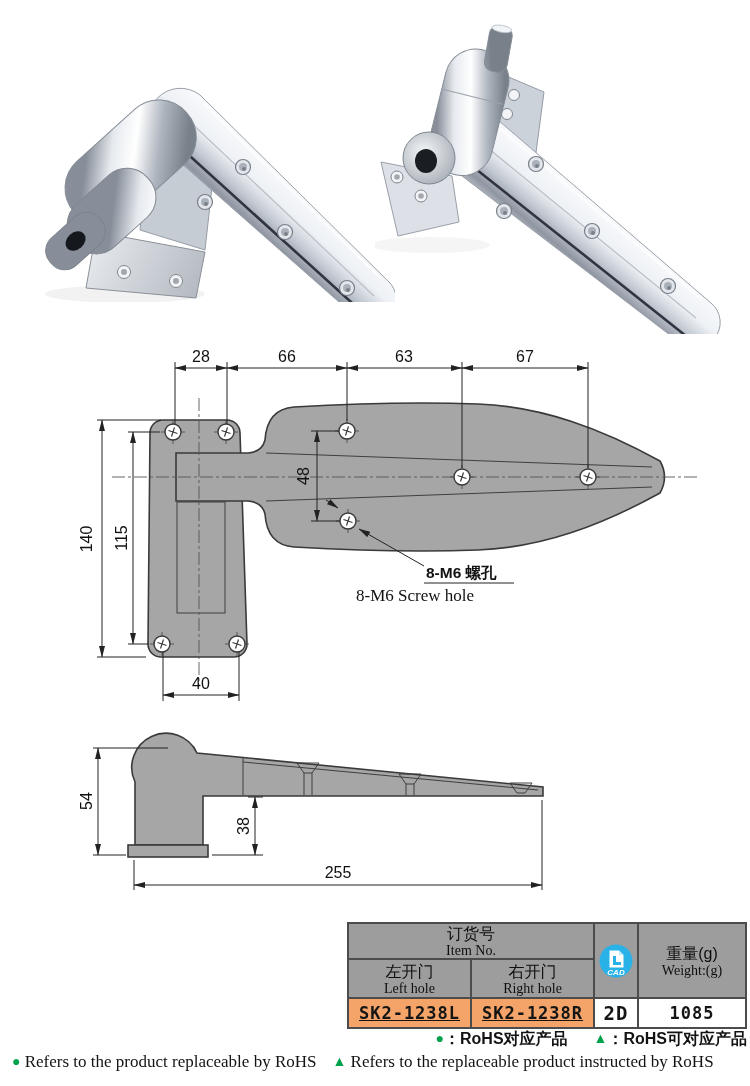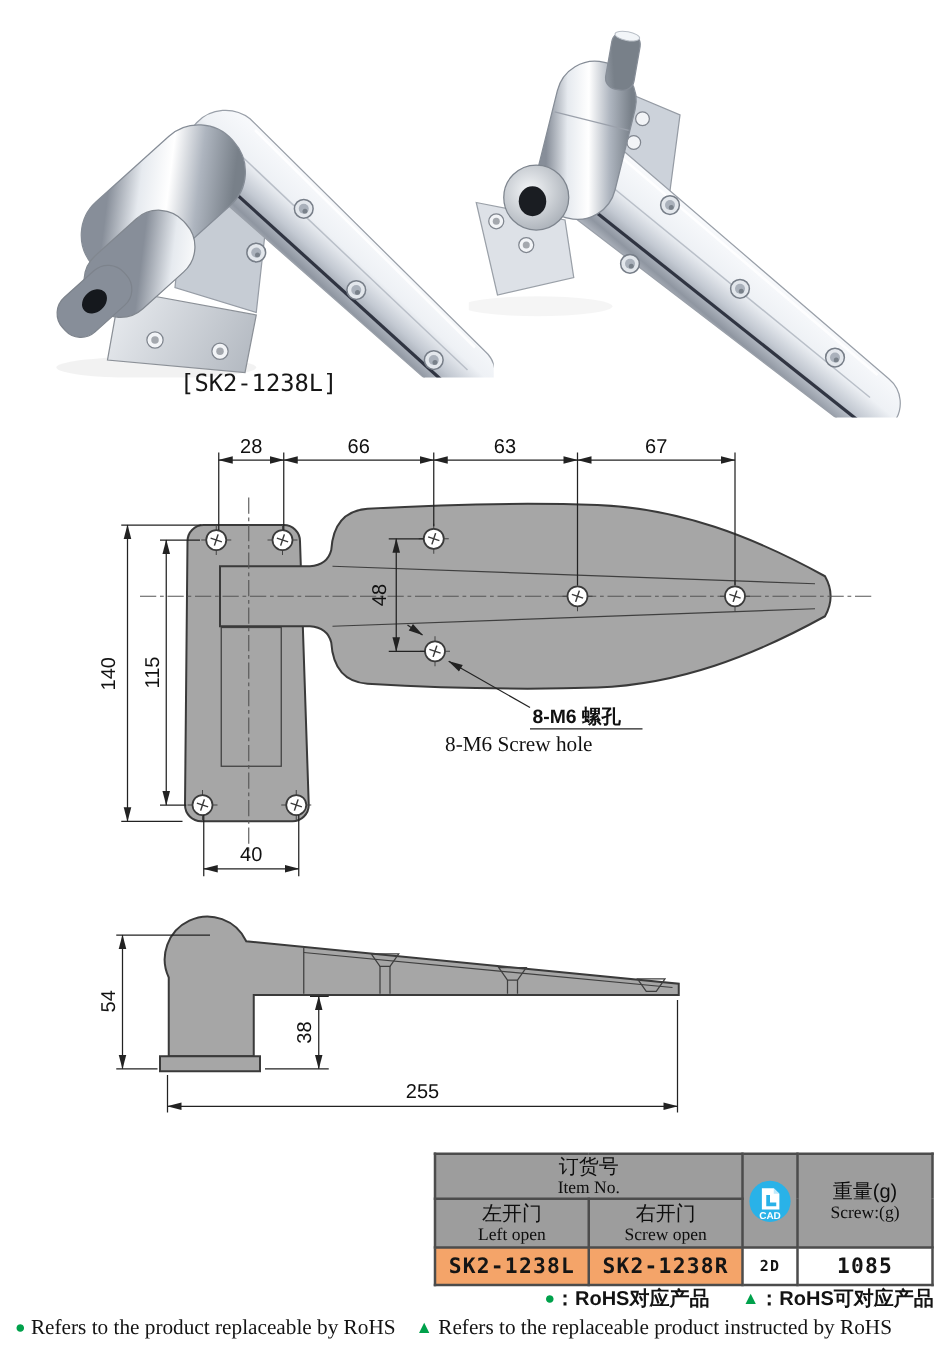--- a/index.html
+++ b/index.html
@@ -16,23 +16,23 @@
   .thin{stroke:#3f3f3f;stroke-width:1;}
   .dimln{stroke:#222;stroke-width:1;}
   .cl{stroke:#555;stroke-width:0.9;stroke-dasharray:13 3 3 3;fill:none;}
   .cl-thin{stroke:#444;stroke-width:0.8;}
   
   .spec-table{position:absolute;left:347px;top:922px;border-collapse:collapse;table-layout:fixed;}
   .spec-table td{border:2px solid #4c4c4c;text-align:center;vertical-align:middle;padding:0;}
   .spec-table .hdr{background:#9d9d9d;color:#0e0e0e;}
   .cn{font-size:16px;line-height:19px;}
   .en{font-family:Liberation Serif, serif;font-size:14px;line-height:15px;}
-  .orange{background:#f4a469;}
+  .orange{background:#f4a469;text-decoration:underline;}
   .mono{font-family:"DejaVu Sans Mono",monospace;font-size:17px;font-weight:bold;letter-spacing:1px;color:#151515;}
-  .cad-wrap{display:flex;align-items:center;justify-content:center;}
+  .cad-wrap{display:flex;align-items:center;justify-content:center;font-style:italic;}
   
   .foot1{position:absolute;top:1029px;right:3px;font-size:16px;font-weight:bold;white-space:nowrap;color:#131313;}
   .foot2{position:absolute;top:1052px;left:12px;font-family:"Liberation Serif",serif;
          font-size:17px;white-space:nowrap;color:#131313;}
   .grn{color:#00a14b;font-size:14px;vertical-align:1px;}
   .grn-tri{color:#00a14b;font-size:14px;vertical-align:1px;}
   .gap1{margin-left:26px;}
   .gap2{margin-left:16px;}
 </style>
 </head>
@@ -107,21 +107,20 @@
         </g>
       <g transform="rotate(48 112 210)">
           <rect x="84" y="162" width="57" height="98" rx="27" fill="url(#gBarrelL)" stroke="#81878f" stroke-width="1"></rect>
         </g>
       <g transform="rotate(48 76 240)">
         <rect x="58" y="208" width="37" height="66" rx="17" fill="url(#gBarrelL)" stroke="#7d838c" stroke-width="1"></rect>
         <ellipse cx="76.5" cy="241" rx="8.5" ry="11" fill="#15181d"></ellipse>
       </g>
     </g>
   </svg>
-  <div class="prod-label" style="left:127px;top:296px">[SK2-1238L]</div>
 
   <svg class="abs" style="left:375px;top:14px" width="370" height="320" viewBox="375 14 370 320">
     <defs>
       <linearGradient id="gStrapR" gradientUnits="userSpaceOnUse" x1="495" y1="110" x2="445" y2="170">
         <stop offset="0" stop-color="#fbfcfe"></stop>
           <stop offset="0.4" stop-color="#eef1f5"></stop>
         <stop offset="0.62" stop-color="#c3c9d2"></stop>
           <stop offset="0.82" stop-color="#8f96a1"></stop>
         <stop offset="1" stop-color="#c7ccd4"></stop>
       </linearGradient>
@@ -348,37 +347,37 @@
             <circle cx="17" cy="17" r="16.5" fill="#29b2e8"></circle>
             <path d="M10.5,6.5 h9.5 l4.5,4.5 v12.5 h-14 z" fill="#ffffff"></path>
             <path d="M20,6.5 v4.5 h4.5 z" fill="#bfe9fa"></path>
             <path d="M14,12 h3 v6 h5 v3 h-8 z" fill="#29b2e8"></path>
             <text x="17" y="31" text-anchor="middle" fill="#ffffff" font-size="8" font-weight="bold" font-family="Liberation Sans, sans-serif">CAD</text>
           </svg>
         </div>
       </td>
       <td class="hdr" rowspan="2">
         <div class="cn">重量(g)</div>
-        <div class="en">Screw:(g)</div>
+        <div class="en">Weight:(g)</div>
       </td>
     </tr>
     <tr style="height:39px">
       <td class="hdr">
         <div class="cn">左开门</div>
-        <div class="en">Left open</div>
+        <div class="en">Left hole</div>
       </td>
       <td class="hdr">
         <div class="cn">右开门</div>
-        <div class="en">Screw open</div>
+        <div class="en">Right hole</div>
       </td>
     </tr>
     <tr style="height:30px">
       <td class="orange mono">SK2-1238L</td>
       <td class="orange mono">SK2-1238R</td>
-      <td class="mono" style="font-size:12px">2D</td>
+      <td class="mono" style="font-size:19px">2D</td>
       <td class="mono">1085</td>
     </tr>
   </tbody>
     </table>
 
   <div class="foot1">
     <span class="grn">●</span><span>：RoHS对应产品</span><span class="grn-tri gap1">▲</span><span>：RoHS可对应产品</span>
   </div>
   <div class="foot2">
     <span class="grn">●</span><span> Refers to the product replaceable by RoHS</span><span class="grn-tri gap2">▲</span><span> Refers to the replaceable product instructed by RoHS</span>

